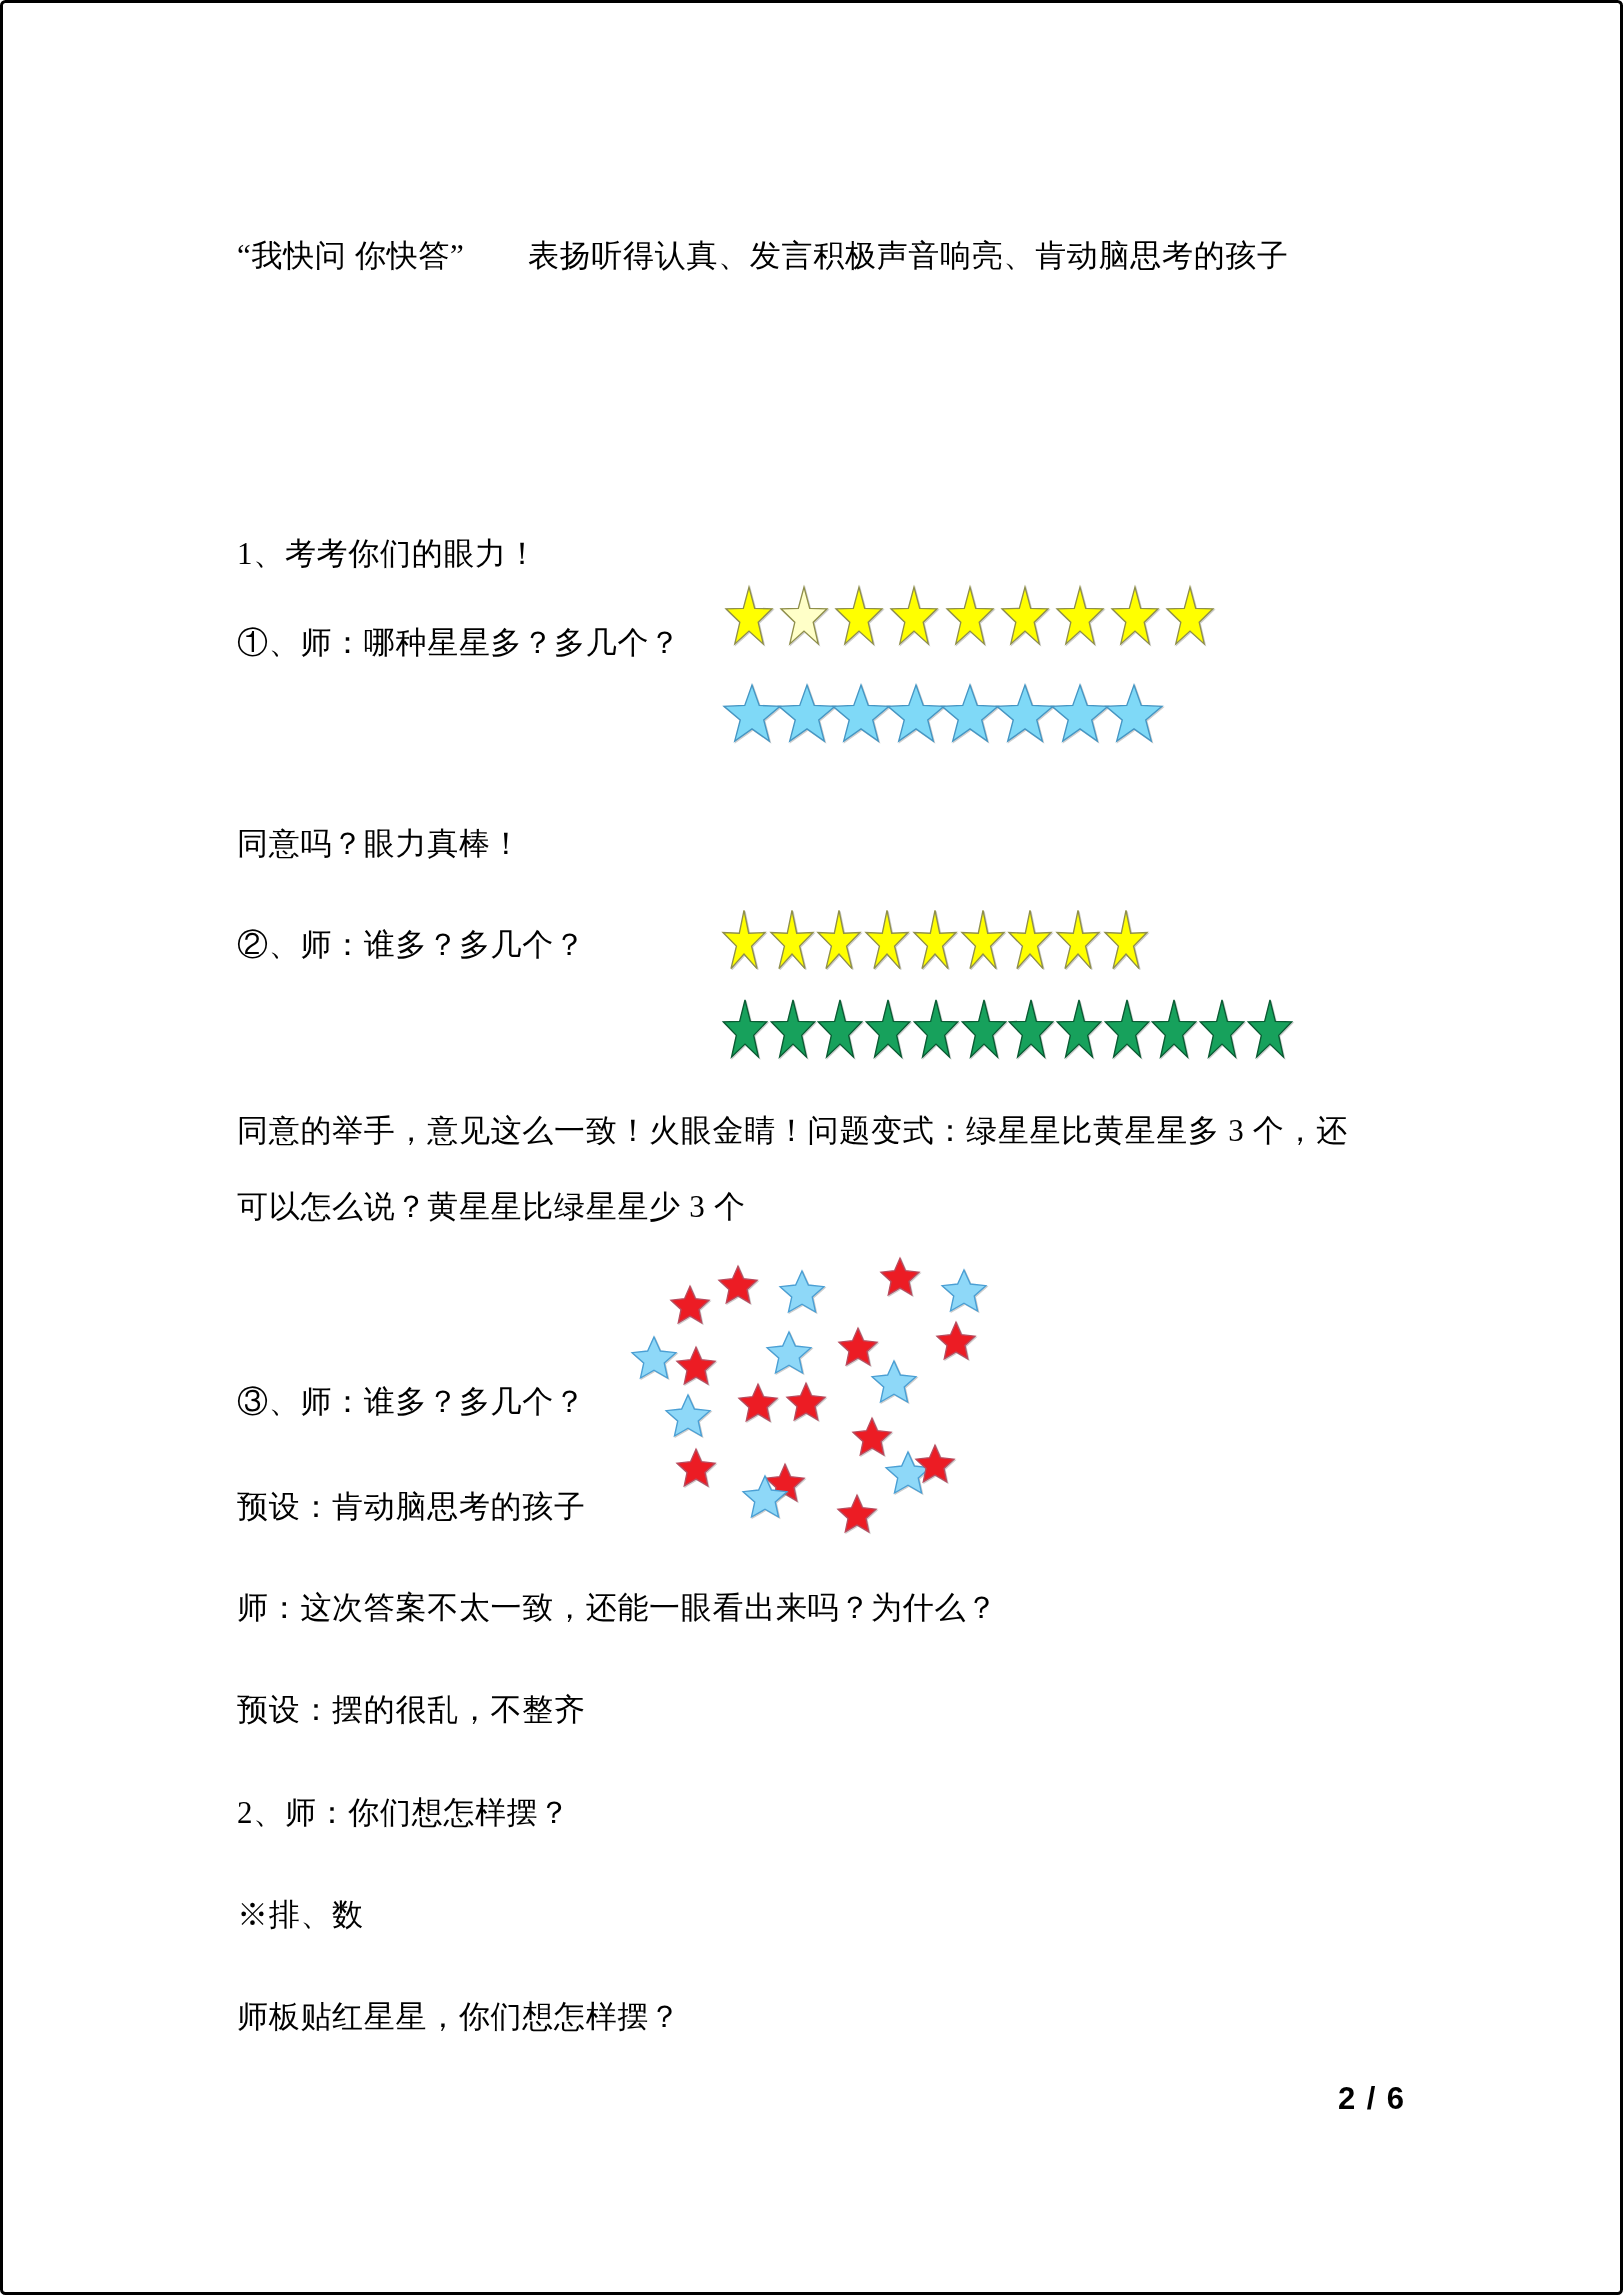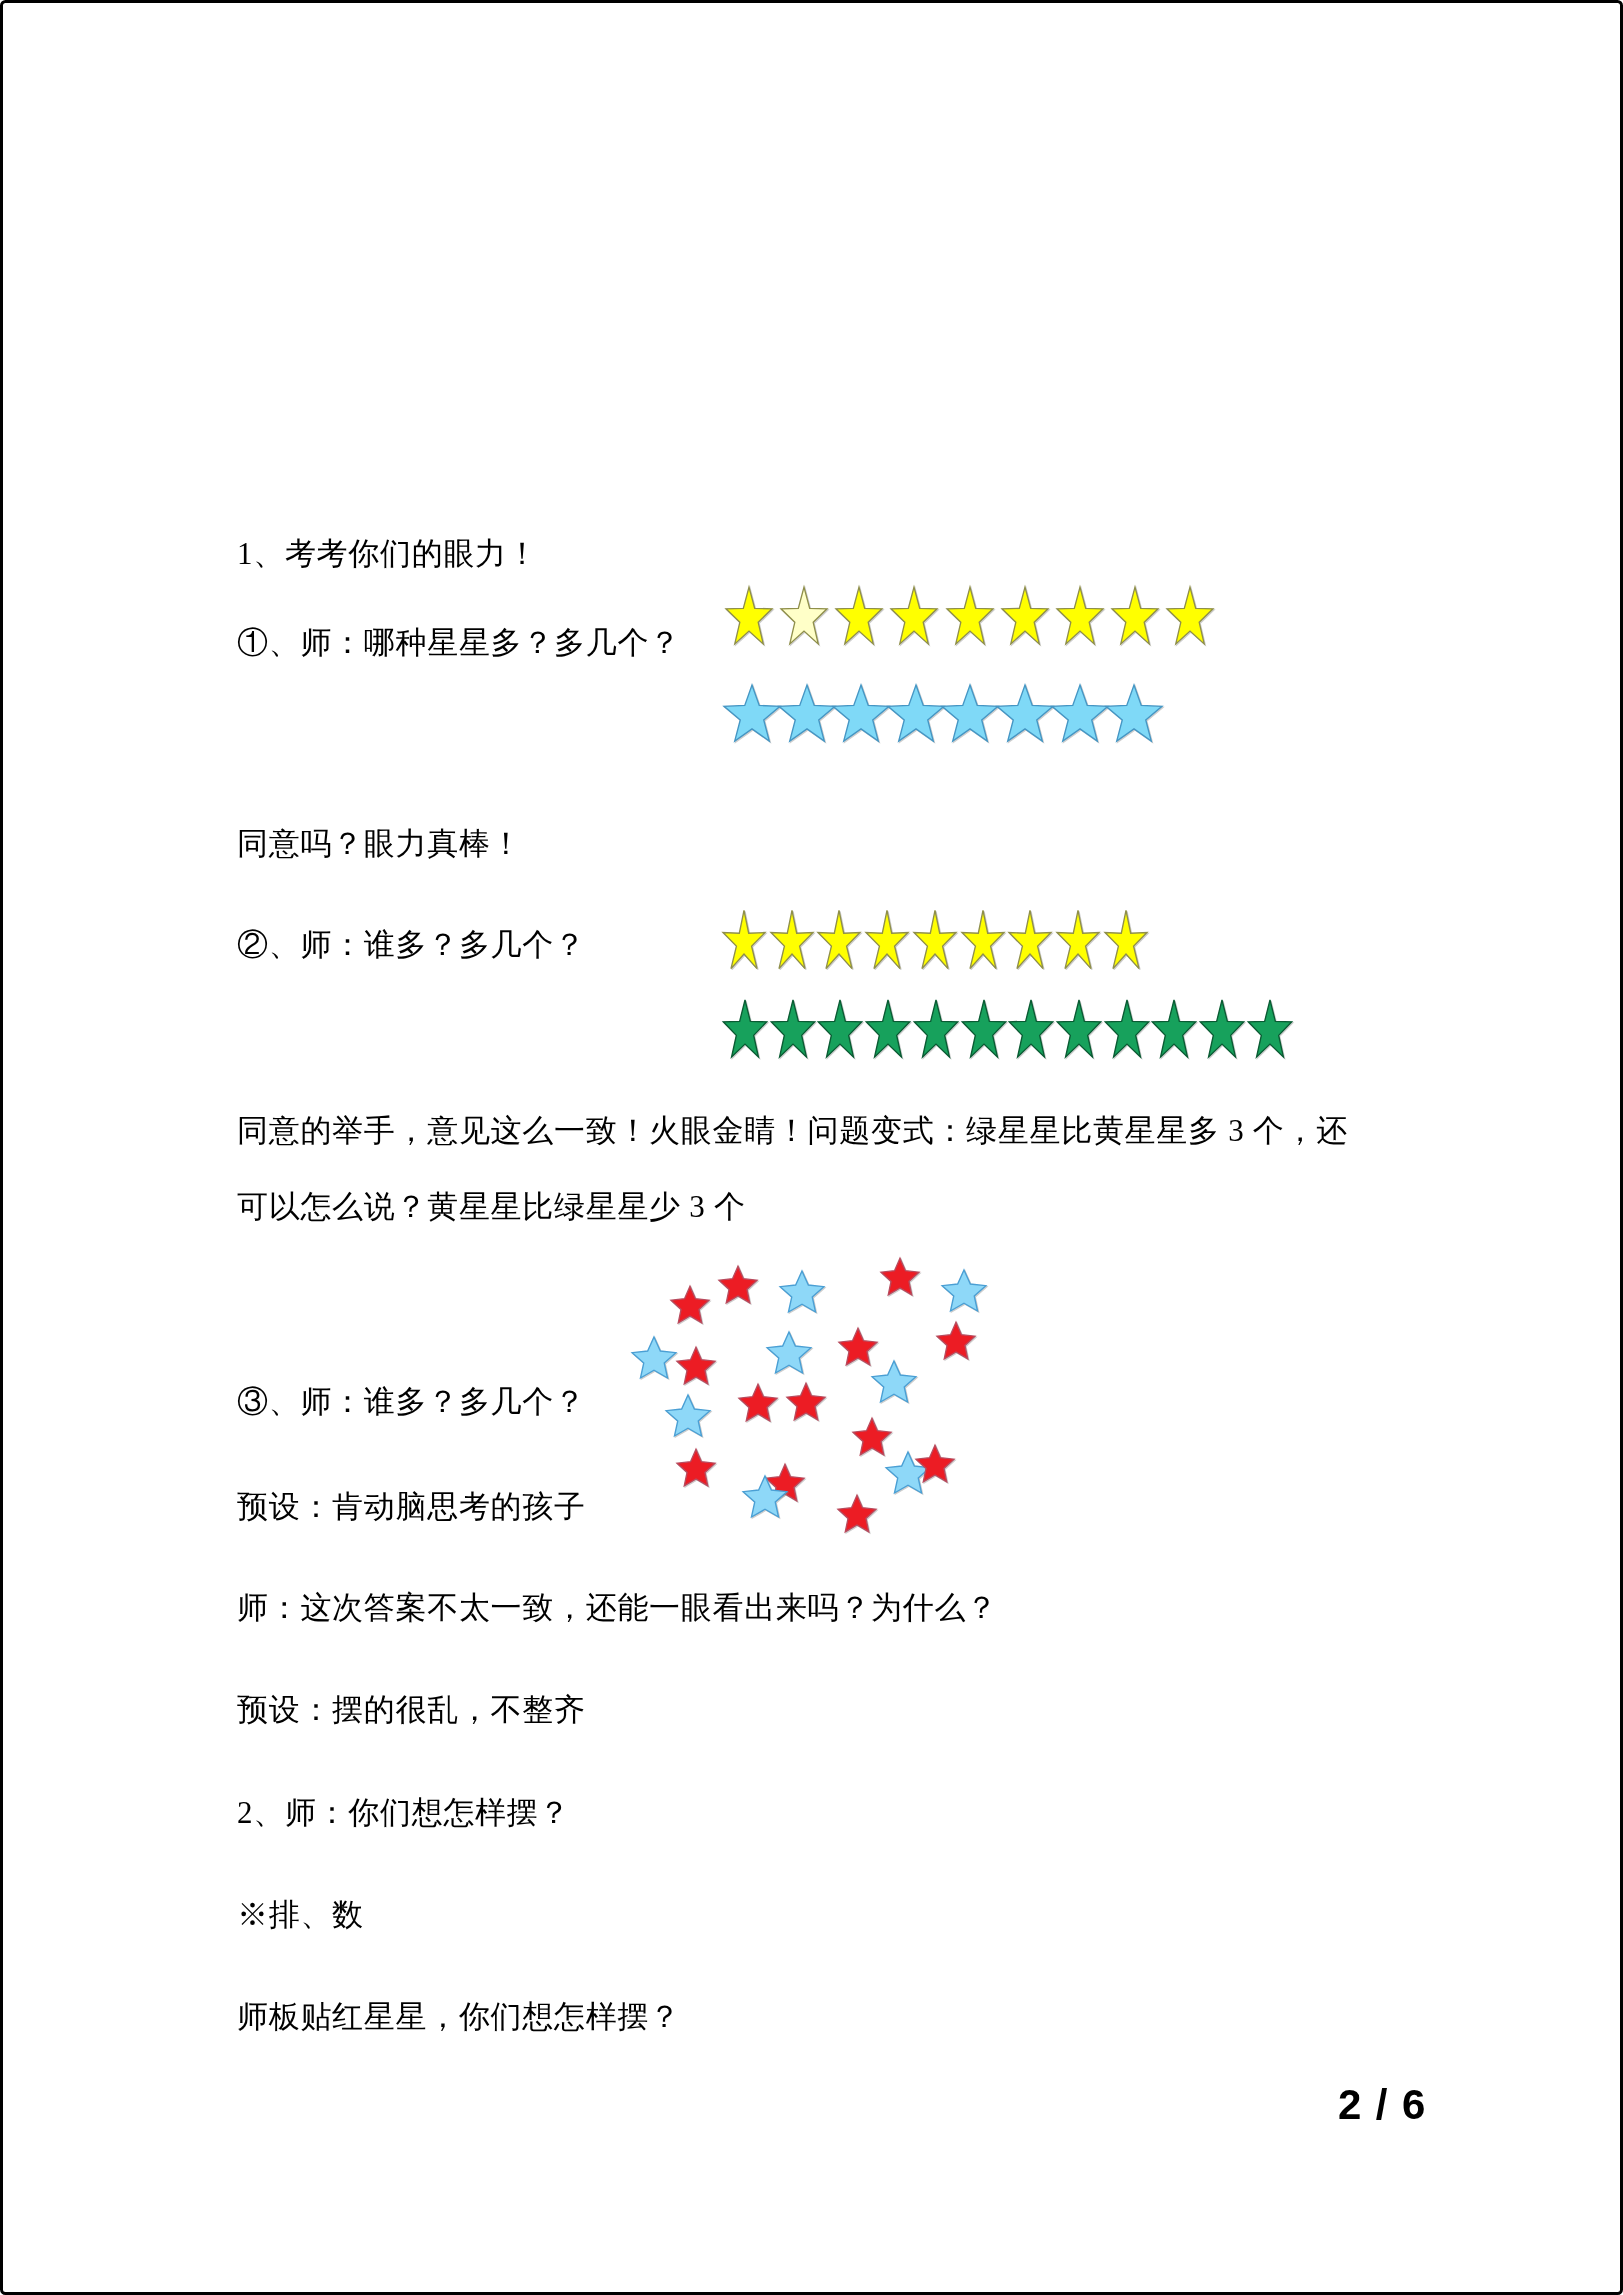--- a/index.html
+++ b/index.html
@@ -32,40 +32,41 @@
     font-weight: bold;
     font-size: 34px;
     letter-spacing: 1.4px;
   }
   .pagenum {
     position: absolute;
     left: 1335px;
     top: 2078px;
     font-family: "Liberation Sans", "DejaVu Sans", sans-serif;
     font-weight: bold;
-    font-size: 42px;
+    font-size: 31px;
     letter-spacing: 1.4px;
   }
   #star-layer {
     position: absolute;
     left: 0; top: 0;
     width: 100%; height: 100%;
     pointer-events: none;
   }
   svg.star {
     position: absolute;
     overflow: visible;
     filter: drop-shadow(1.4px 1.4px 0px rgba(130,130,130,0.40));
   }
 </style>
 </head>
 <body>
 
 <div class="page">
 
+  <div class="tline" style="top:235px">“我快问 你快答”　　表扬听得认真、发言积极声音响亮、肯动脑思考的孩子</div>
   <div class="tline" style="top:533px">1、考考你们的眼力！</div>
   <div class="tline" style="top:622px">①、师：哪种星星多？多几个？</div>
   <div class="tline" style="top:823px">同意吗？眼力真棒！</div>
   <div class="tline" style="top:924px">②、师：谁多？多几个？</div>
   <div class="tline" style="top:1110px">同意的举手，意见这么一致！火眼金睛！问题变式：绿星星比黄星星多 3 个，还</div>
   <div class="tline" style="top:1186px">可以怎么说？黄星星比绿星星少 3 个</div>
   <div class="tline" style="top:1381px">③、师：谁多？多几个？</div>
   <div class="tline" style="top:1486px">预设：肯动脑思考的孩子</div>
   <div class="tline" style="top:1587px">师：这次答案不太一致，还能一眼看出来吗？为什么？</div>
   <div class="tline" style="top:1689px">预设：摆的很乱，不整齐</div>

